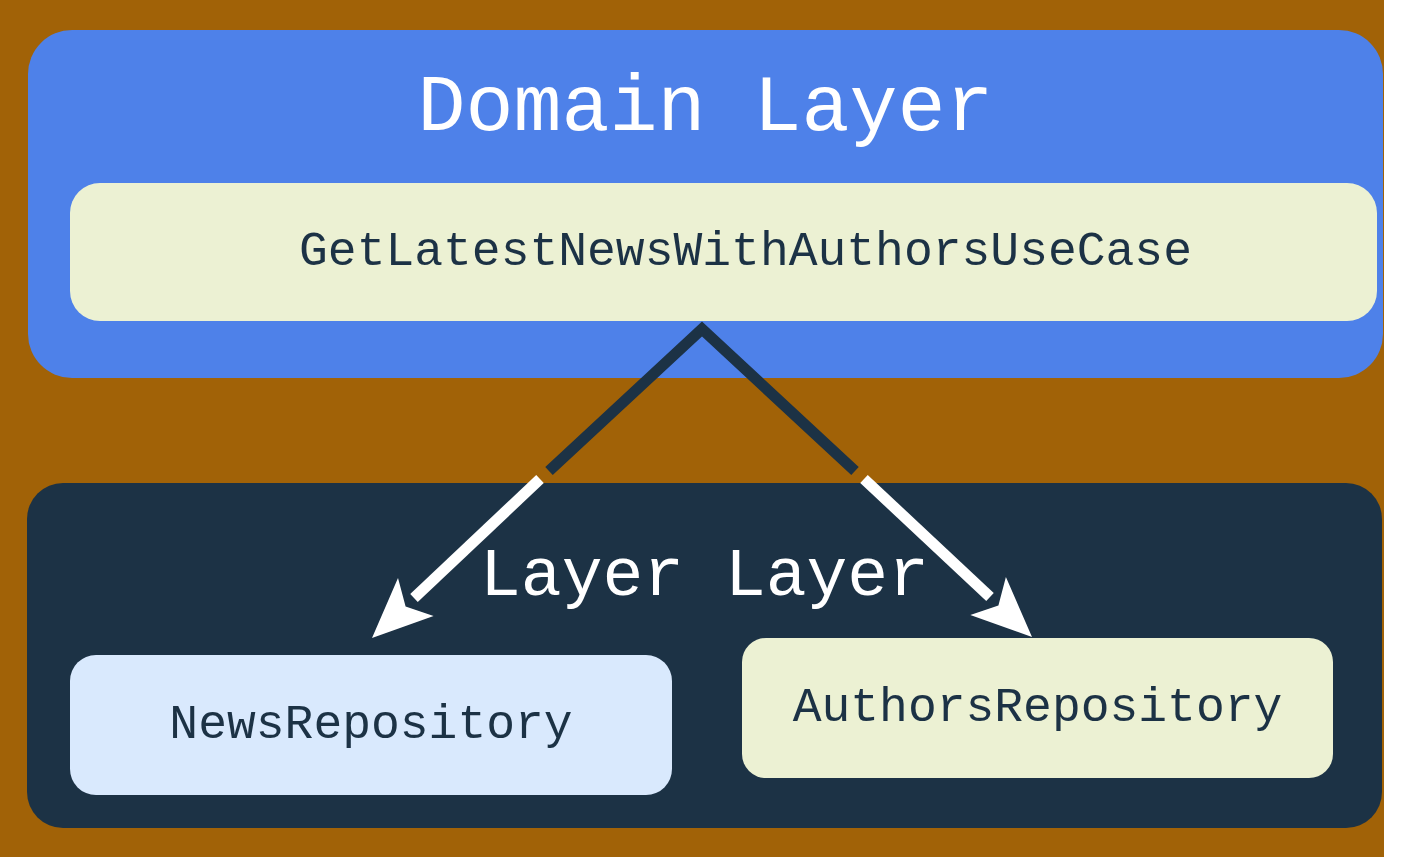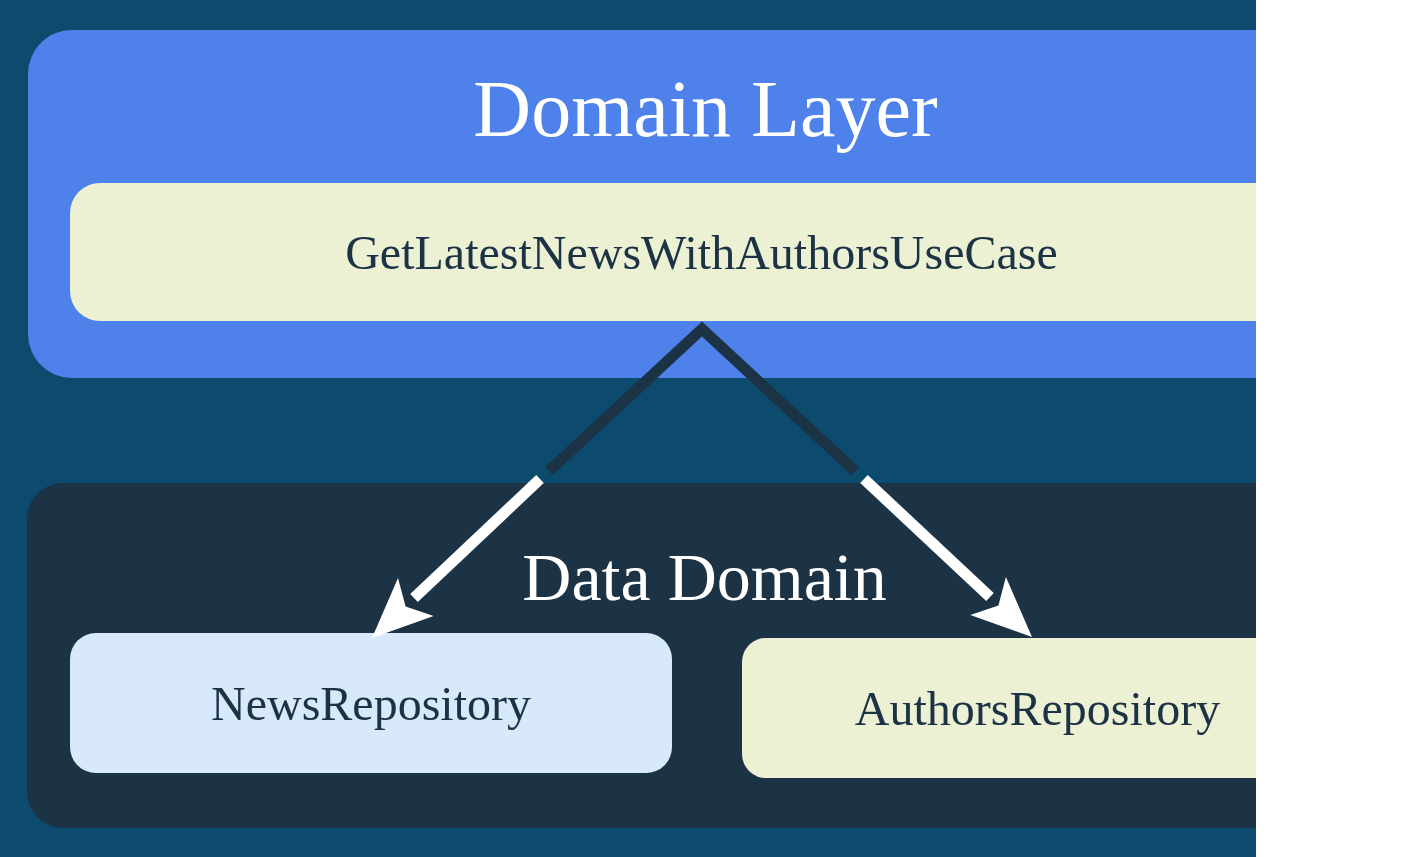--- a/index.html
+++ b/index.html
@@ -1,22 +1,22 @@
 <!DOCTYPE html>
 <html><head>
 <meta charset="utf-8">
 <style>
   html, body { margin: 0; padding: 0; background: #ffffff; }
   .canvas {
     position: relative;
-    width: 1256px;
+    width: 1384px;
     height: 857px;
-    background: #0c4a6e;
+    background: #a16207;
     overflow: hidden;
-    font-family: Liberation Serif, serif;
+    font-family: Liberation Mono, monospace;
   }
   .layer-box { position: absolute; box-sizing: border-box; }
   .domain-box {
     left: 28px; top: 30px; width: 1355px; height: 348px;
     background: #4E81E9; border-radius: 44px;
   }
   .data-box {
     left: 27px; top: 483px; width: 1355px; height: 345px;
     background: #1C3245; border-radius: 36px;
   }
@@ -28,24 +28,24 @@
   }
   .domain-title { top: 37px; font-size: 80px; line-height: 84px; }
   .data-title   { top: 58px; font-size: 68px; line-height: 72px; }
   .node {
     position: absolute; display: flex;
     align-items: center; justify-content: center;
     color: #1C3245; white-space: nowrap;
   }
   .usecase-node {
     left: 42px; top: 153px; width: 1263px; height: 138px;
-    background: #ECF1D3; border-radius: 30px; font-size: 48px;
+    background: #ECF1D3; border-radius: 30px; font-size: 48px; padding-left: 44px;
   }
   .news-node {
-    left: 43px; top: 150px; width: 602px; height: 140px;
+    left: 43px; top: 172px; width: 602px; height: 140px;
     background: #D9E9FD; border-radius: 26px; font-size: 48px;
   }
   .authors-node {
     left: 715px; top: 155px; width: 591px; height: 140px;
     background: #ECF1D3; border-radius: 24px; font-size: 48px;
   }
   .arrows-overlay {
     position: absolute; left: 0; top: 0;
     width: 1414px; height: 857px;
     z-index: 5; pointer-events: none;
@@ -57,21 +57,21 @@
 <div class="canvas">
 
   <section class="layer-box domain-box">
     <h1 class="layer-title domain-title">Domain Layer</h1>
     <div class="node usecase-node">
       <span>GetLatestNewsWithAuthorsUseCase</span>
     </div>
   </section>
 
   <section class="layer-box data-box">
-    <h2 class="layer-title data-title">Data Domain</h2>
+    <h2 class="layer-title data-title">Layer Layer</h2>
     <div class="node news-node">
       <span>NewsRepository</span>
     </div>
     <div class="node authors-node">
       <span>AuthorsRepository</span>
     </div>
   </section>
 
   <svg class="arrows-overlay" viewBox="0 0 1414 857" xmlns="http://www.w3.org/2000/svg">
 

